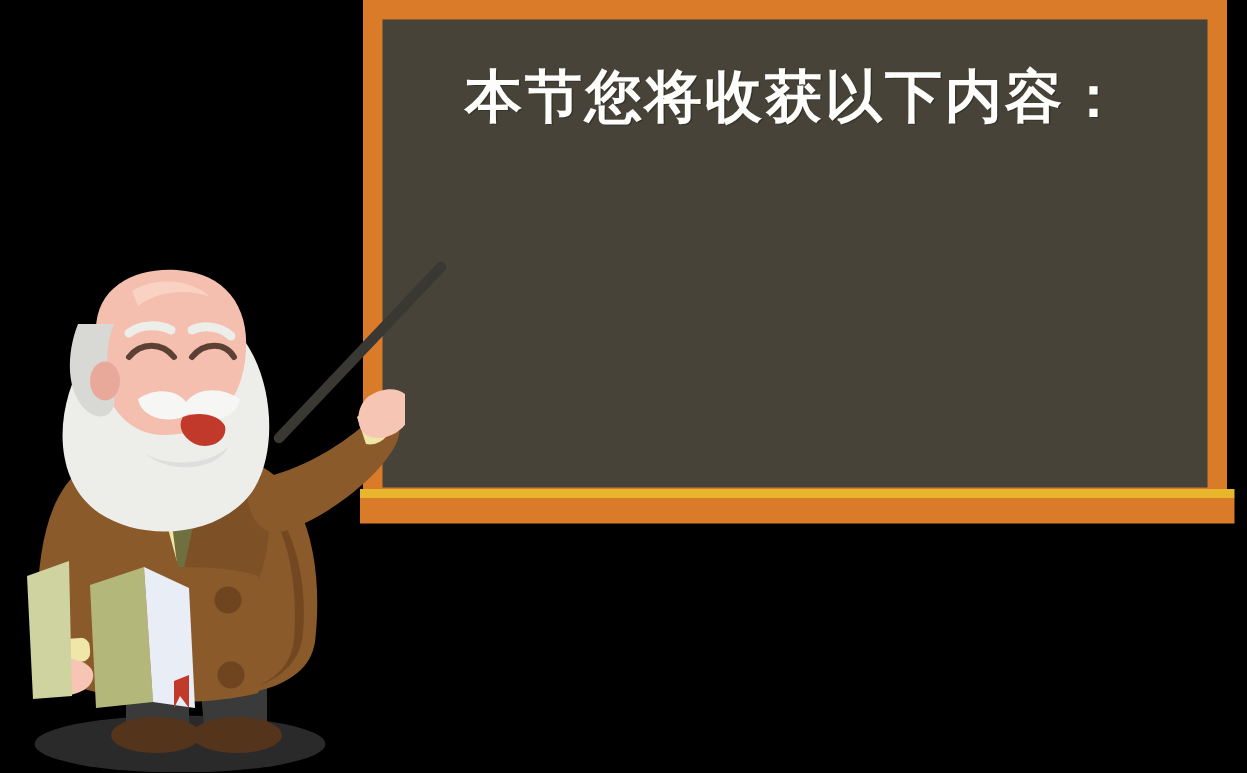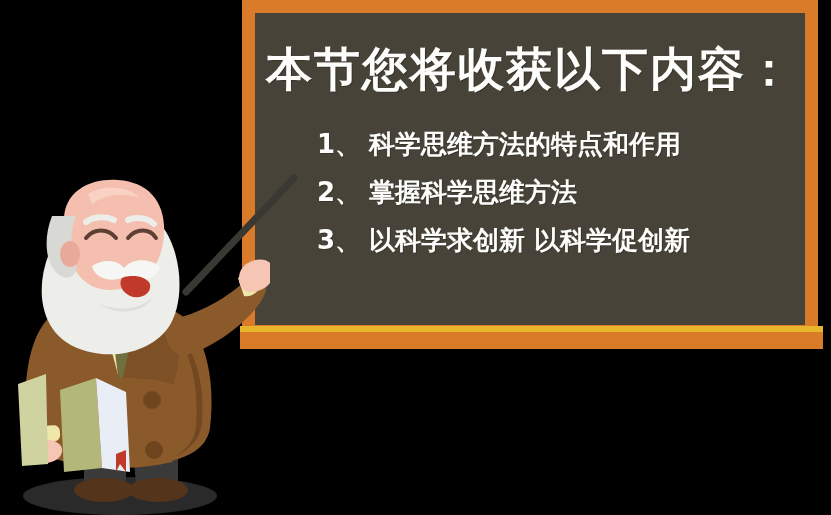--- a/index.html
+++ b/index.html
@@ -58,21 +58,21 @@
     width: 550px;
     height: 312px;
   }
   #board-title {
     position: absolute;
     left: 0;
     top: 26px;
     width: 550px;
     text-align: center;
     color: #fdfdfb;
-    font-size: 46px;
+    font-size: 38px;
     font-weight: bold;
     letter-spacing: 2px;
     font-family: "DejaVu Sans", "Liberation Sans", sans-serif;
     text-shadow: 1px 1px 0 rgba(0,0,0,0.25);
   }
   #board-list {
     position: absolute;
     left: 62px;
     top: 107px;
     width: 480px;
@@ -116,31 +116,20 @@
 
 <div id="stage">
 
   <div id="blackboard-frame"></div>
   <div id="blackboard-surface"></div>
   <div id="ledge-highlight"></div>
   <div id="ledge"></div>
 
   <div id="board-text">
     <div id="board-title">本节您将收获以下内容：</div>
-    <div id="board-list">
-      <div class="board-item">
-        <span class="idx">1、</span><span>科学思维方法的特点和作用</span>
-      </div>
-      <div class="board-item">
-        <span class="idx">2、</span><span>掌握科学思维方法</span>
-      </div>
-      <div class="board-item">
-        <span class="idx">3、</span><span>以科学求创新 以科学促创新</span>
-      </div>
-    </div>
   </div>
 
   <div id="pointer-stick">
     <svg width="128" height="128" viewBox="0 0 128 128">
       <line x1="8" y1="120" x2="116" y2="6" stroke="#3a3833" stroke-width="7" stroke-linecap="round"></line>
     </svg>
   </div>
 
   <div id="professor">
     <svg width="270" height="337" viewBox="0 0 270 337">

